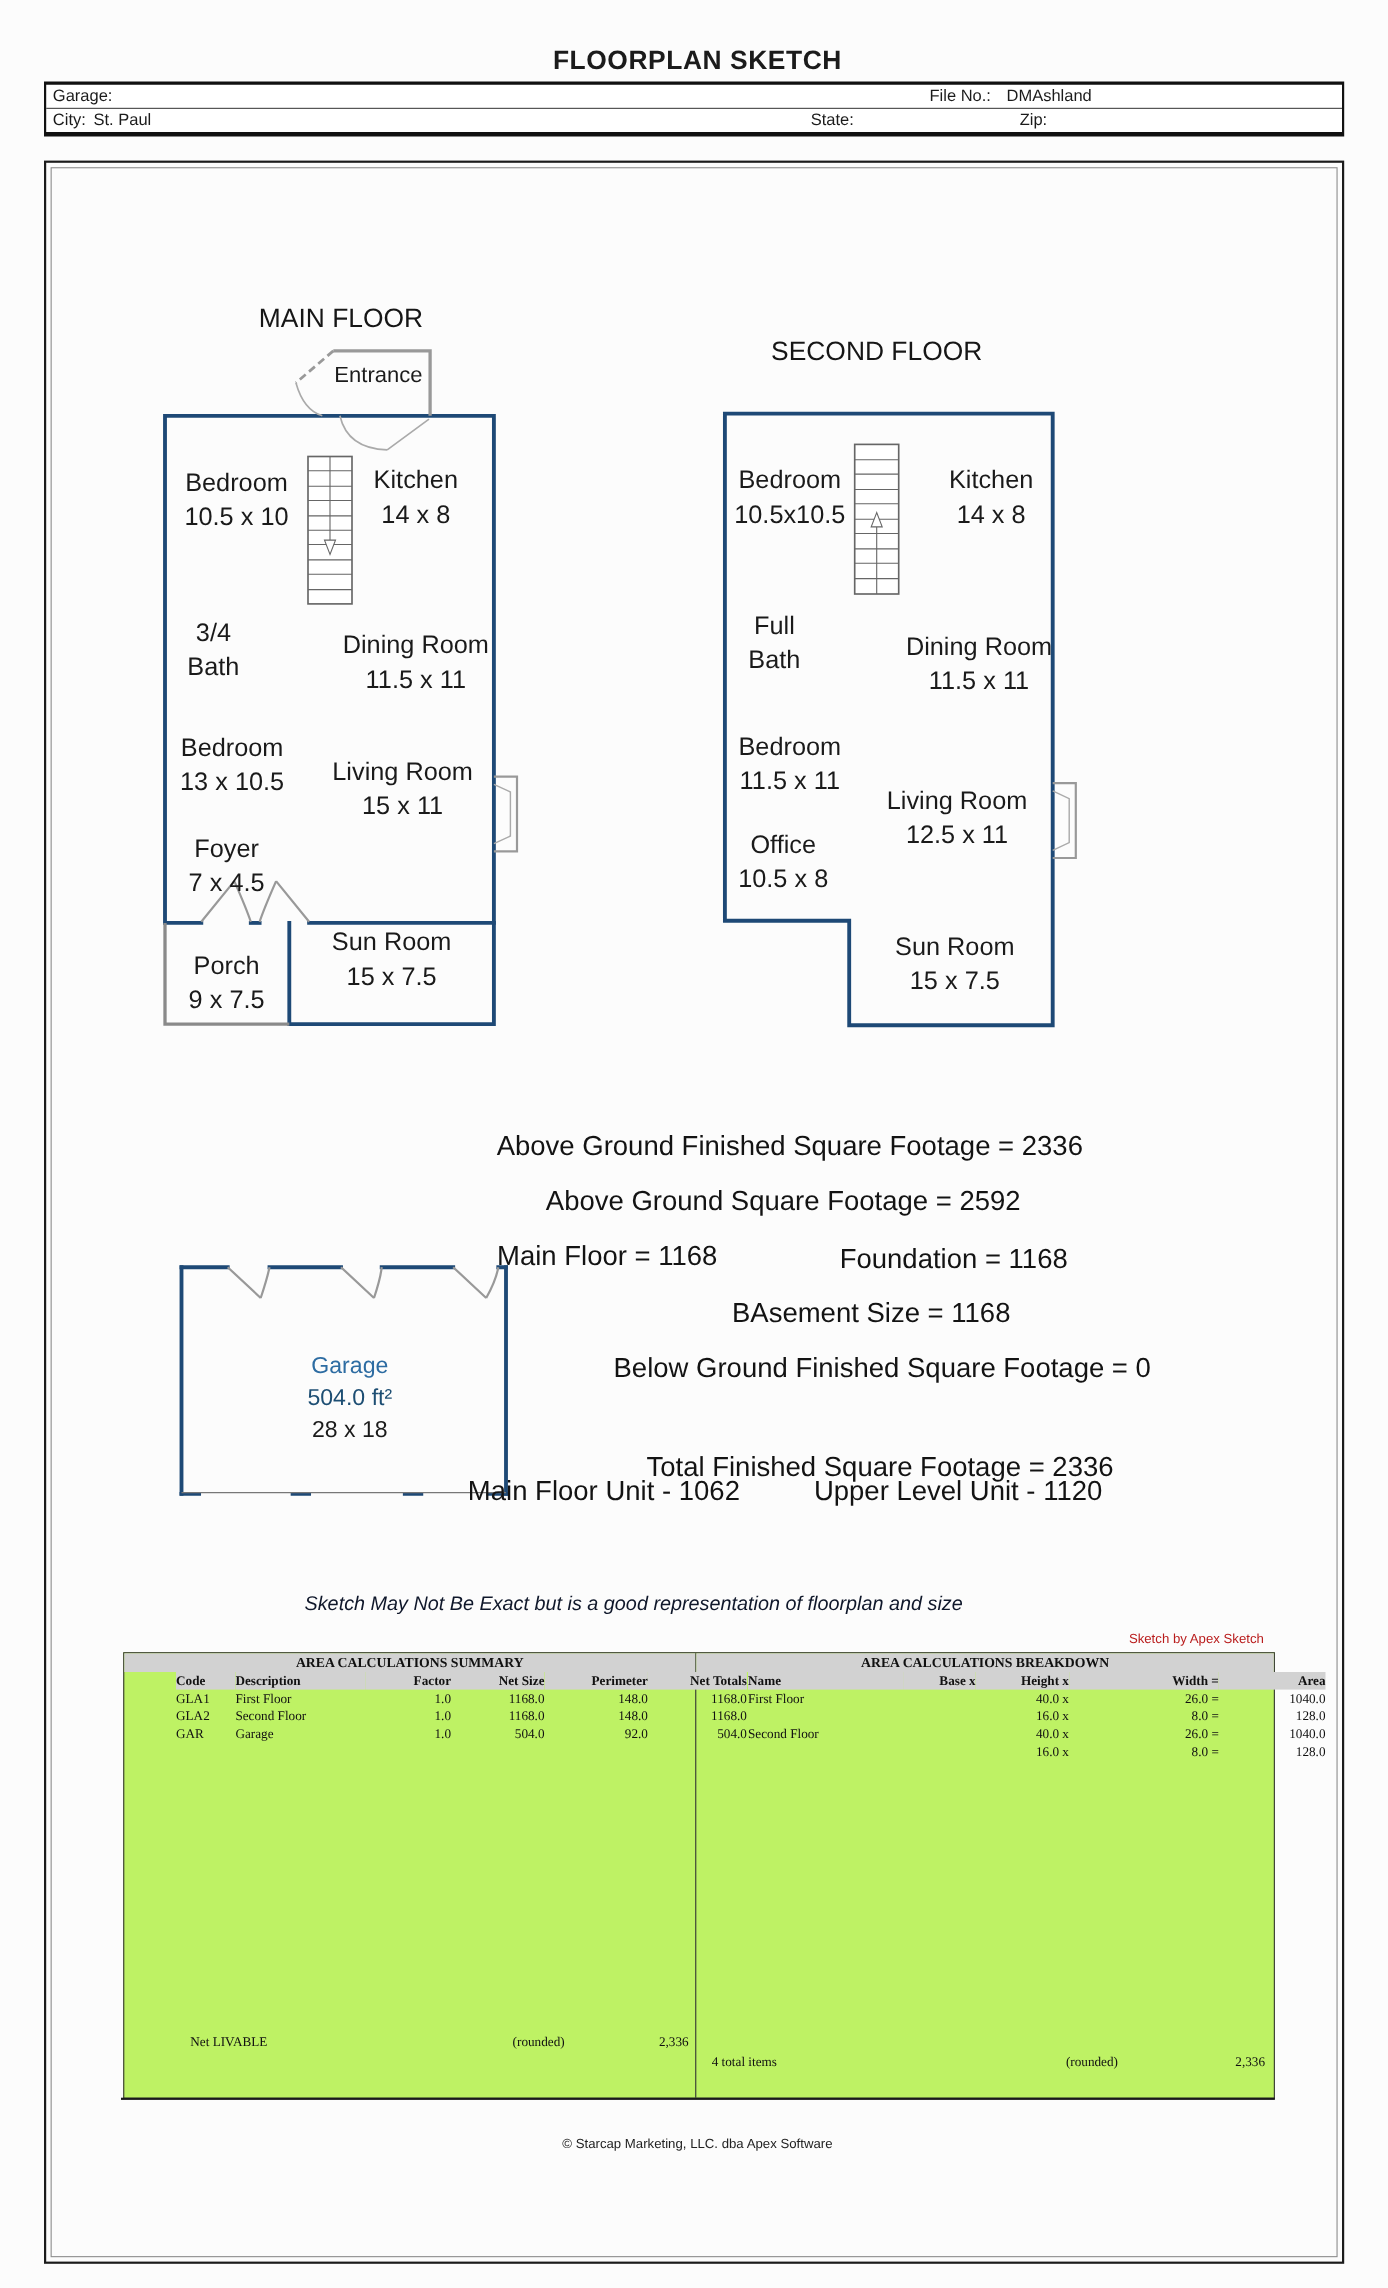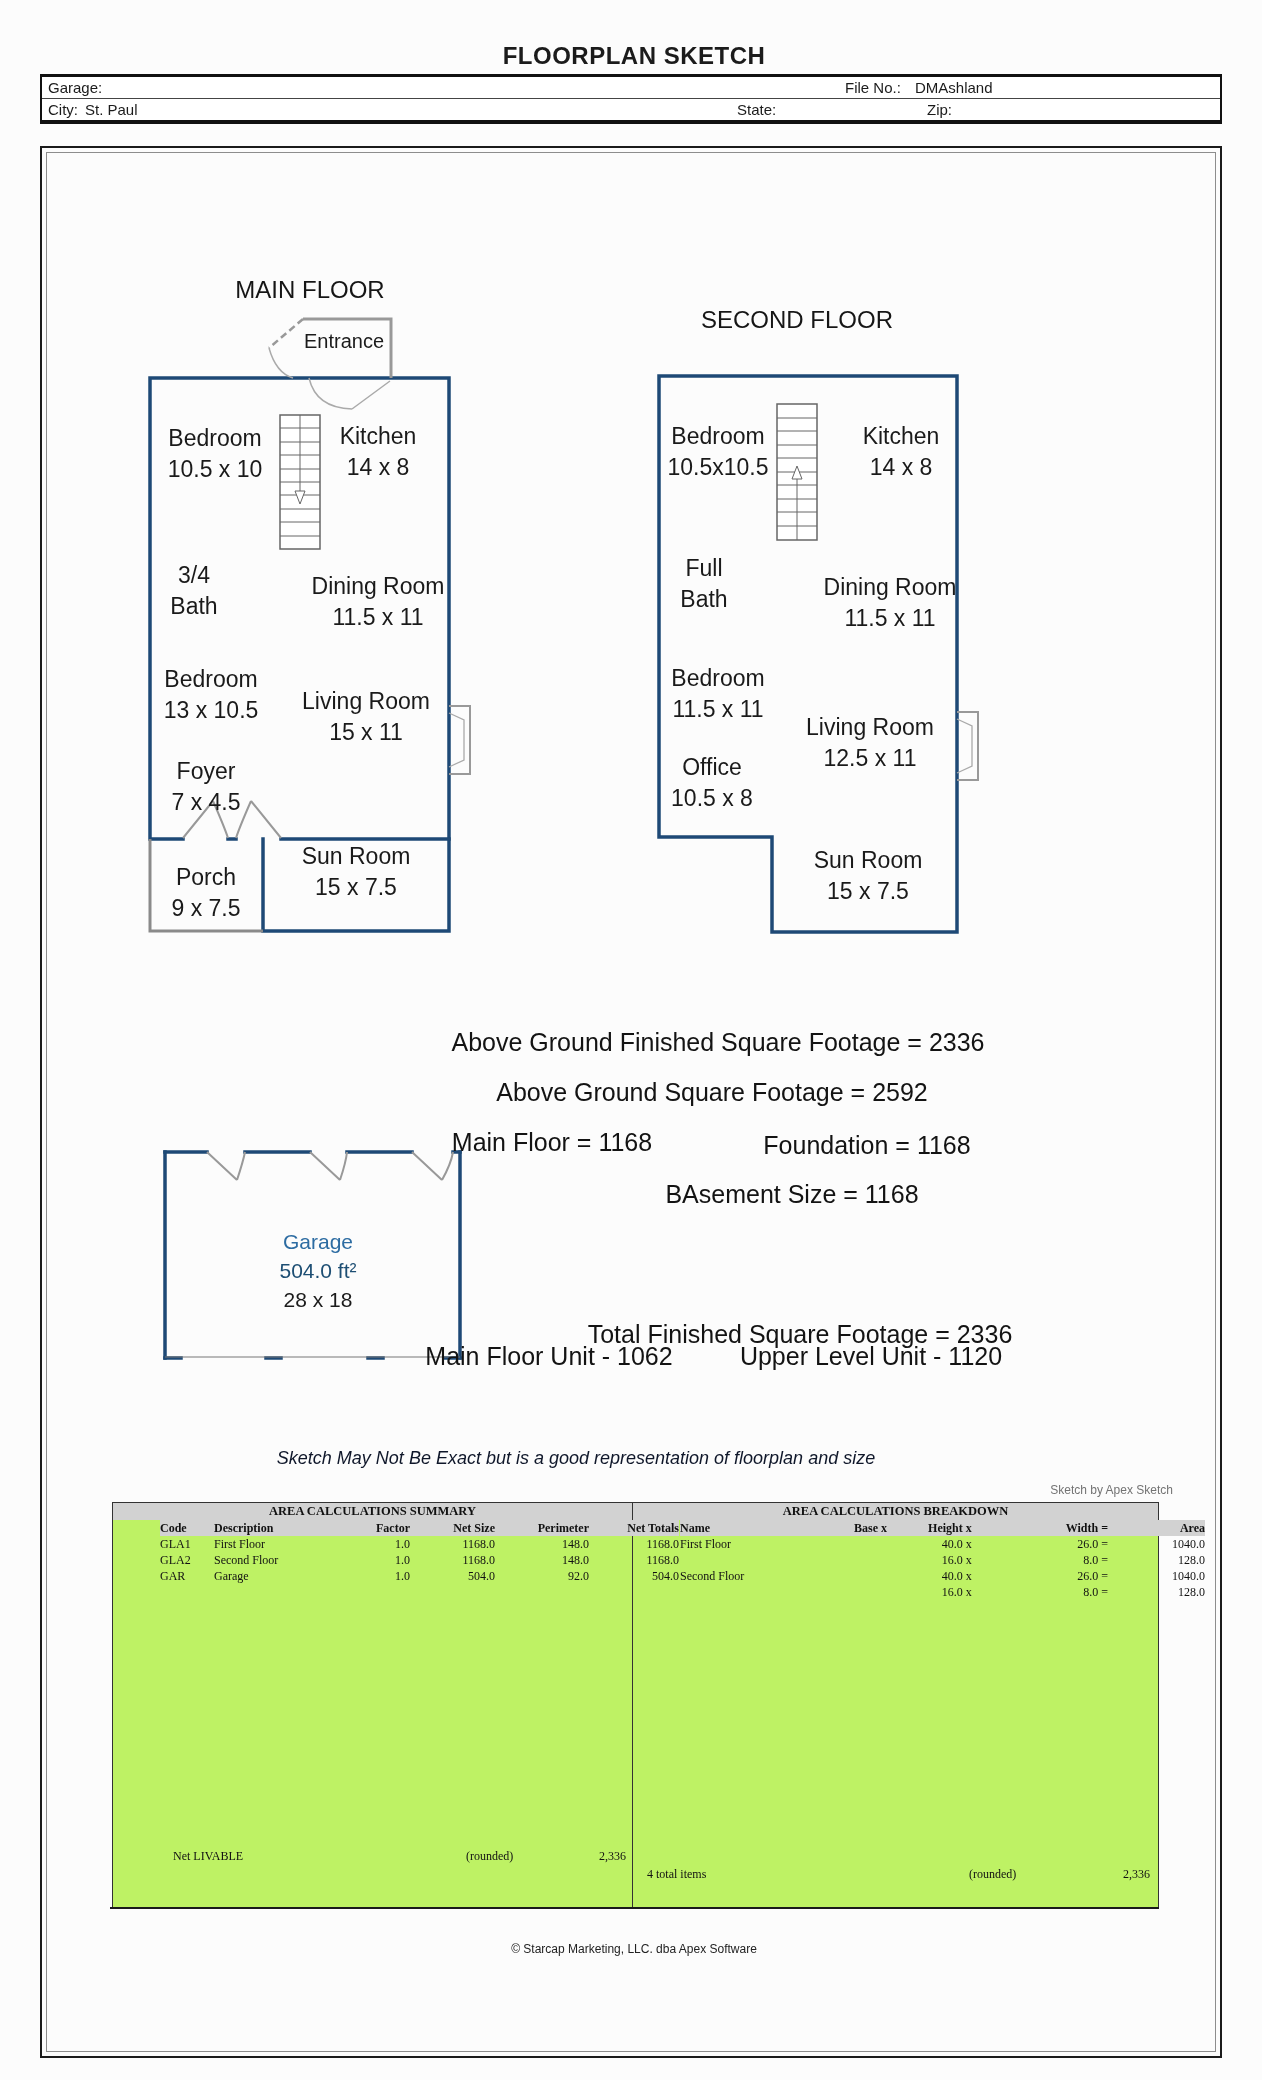--- a/index.html
+++ b/index.html
@@ -24,21 +24,21 @@
   .room{text-align:center;font-size:23px;line-height:31px;color:#1a1a1a;}
   .room div{white-space:nowrap;}
   #entrance-label{font-size:20px;}
   .gar-name{font-size:21px;color:#2d6ca2;}
   .gar-area{font-size:21px;color:#1d4e73;}
   .gar-dims{font-size:21px;color:#1b1b1b;}
   
   .tot{font-size:25px;color:#131313;}
   
   #disclaimer{top:1448px;left:576px;font-size:18px;color:#0f172a;font-style:italic;}
-  #credit{top:1483px;right:109px;font-size:12px;color:#737373;white-space:nowrap;}
+  #credit{top:1483px;right:133px;font-size:12px;color:#b91c1c;white-space:nowrap;}
   
   #calc{left:112px;top:1502px;width:1045px;height:404px;border:1px solid #333;background:#bef264;
         font-family:Liberation Serif, serif;font-size:12px;color:#111;}
   .half{position:absolute;top:0;height:404px;}
   #half-left{left:0;width:519px;border-right:1px solid #333;}
   #half-right{left:520px;width:525px;}
   .t-title{height:17px;line-height:17px;background:#d2d2d2;font-weight:bold;text-align:center;font-size:12.5px;}
   table.grid{border-collapse:collapse;width:100%;table-layout:fixed;margin-left:47px;}
   table.grid td,table.grid th{padding:0;font-weight:normal;line-height:16px;font-size:12px;
        overflow:hidden;white-space:nowrap;}
@@ -212,20 +212,21 @@
 
   <div class="abs ctr gar-name" style="left:318px;top:1230px">Garage</div>
   <div class="abs ctr gar-area" style="left:318px;top:1259px">504.0 ft²</div>
   <div class="abs ctr gar-dims" style="left:318px;top:1288px">28 x 18</div>
 
   <div class="abs ctr tot" style="left:718px;top:1028px">Above Ground Finished Square Footage = 2336</div>
   <div class="abs ctr tot" style="left:712px;top:1078px">Above Ground Square Footage = 2592</div>
   <div class="abs ctr tot" style="left:552px;top:1128px">Main Floor = 1168</div>
   <div class="abs ctr tot" style="left:867px;top:1131px">Foundation = 1168</div>
   <div class="abs ctr tot" style="left:792px;top:1180px">BAsement Size = 1168</div>
+  <div class="abs ctr tot" style="left:802px;top:1230px">Below Ground Finished Square Footage = 0</div>
   <div class="abs ctr tot" style="left:800px;top:1320px">Total Finished Square Footage = 2336</div>
   <div class="abs ctr tot" style="left:549px;top:1342px">Main Floor Unit - 1062</div>
   <div class="abs ctr tot" style="left:871px;top:1342px">Upper Level Unit - 1120</div>
 
   <div id="disclaimer" class="abs ctr">Sketch May Not Be Exact but is a good representation of floorplan and size</div>
   <div id="credit" class="abs">Sketch by Apex Sketch</div>
 
   <div id="calc" class="abs">
     <div id="half-left" class="half">
       <div class="t-title">AREA CALCULATIONS SUMMARY</div>

